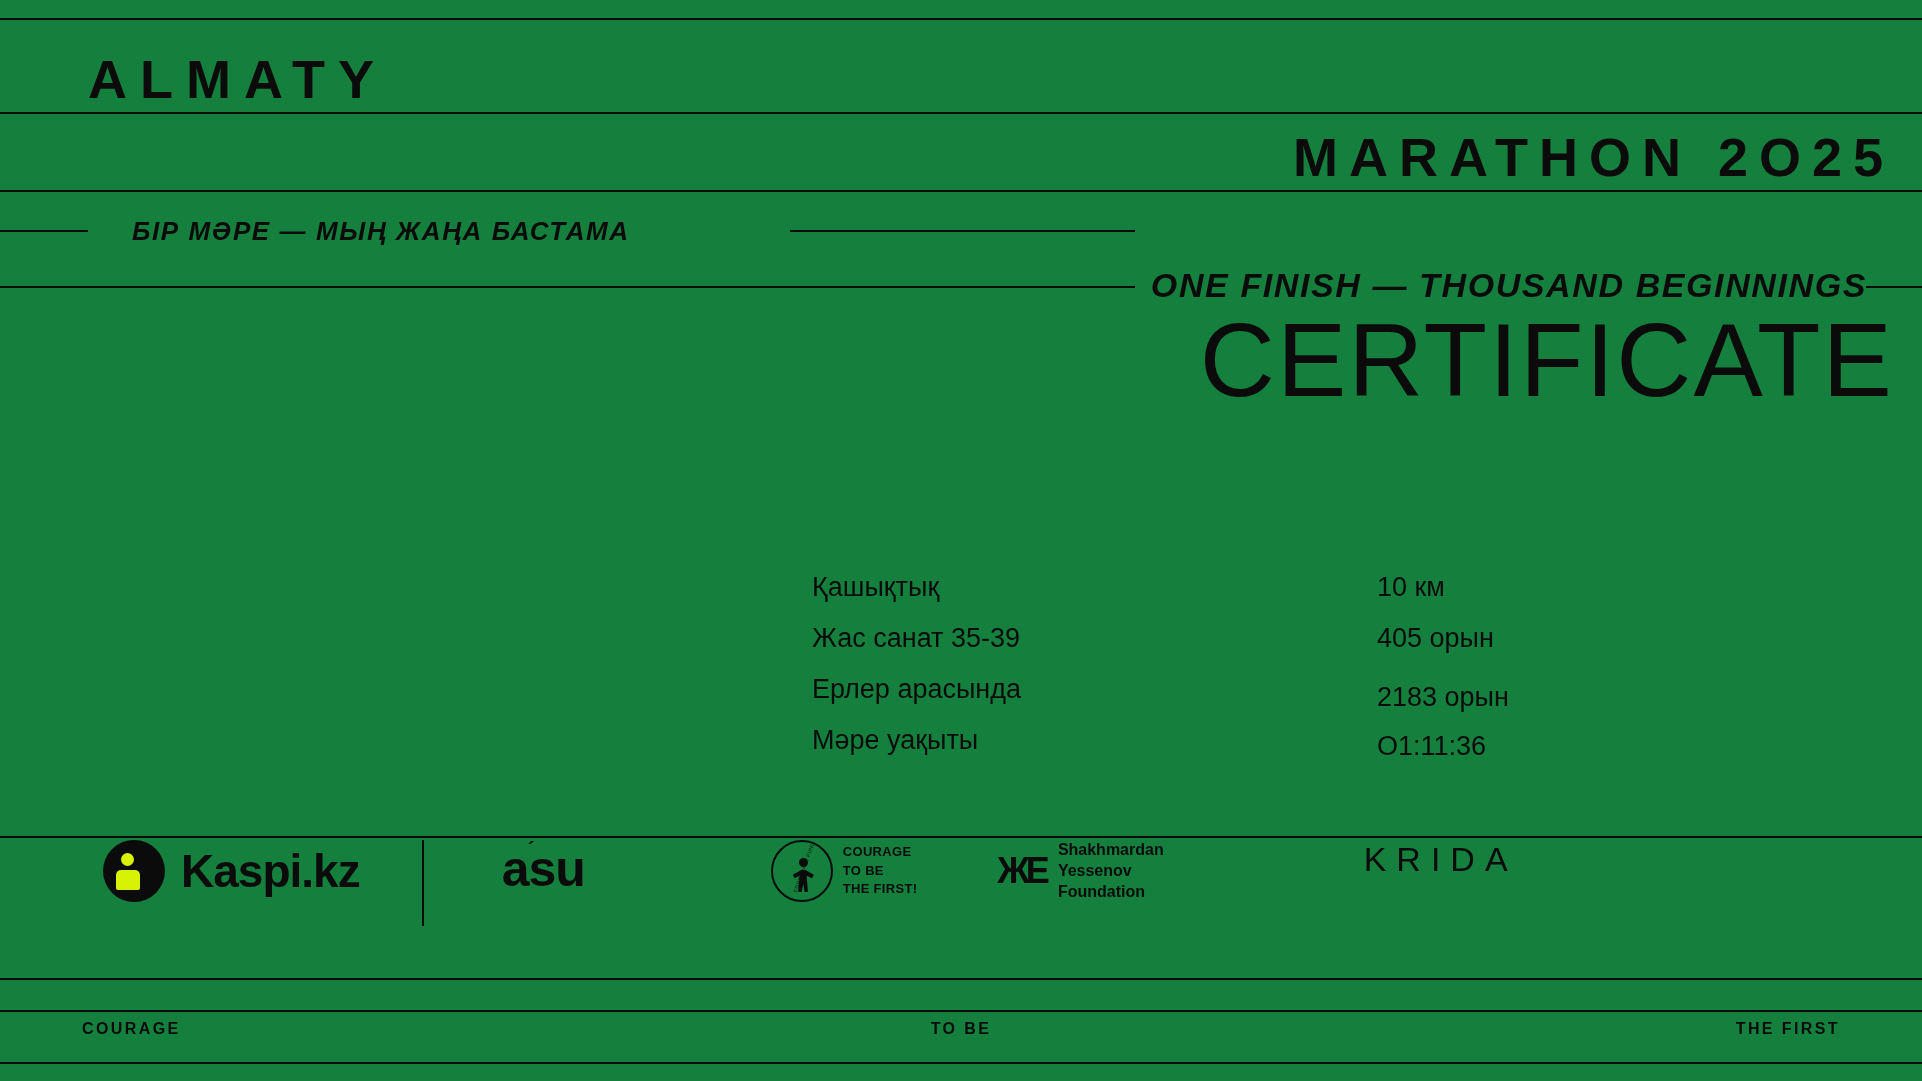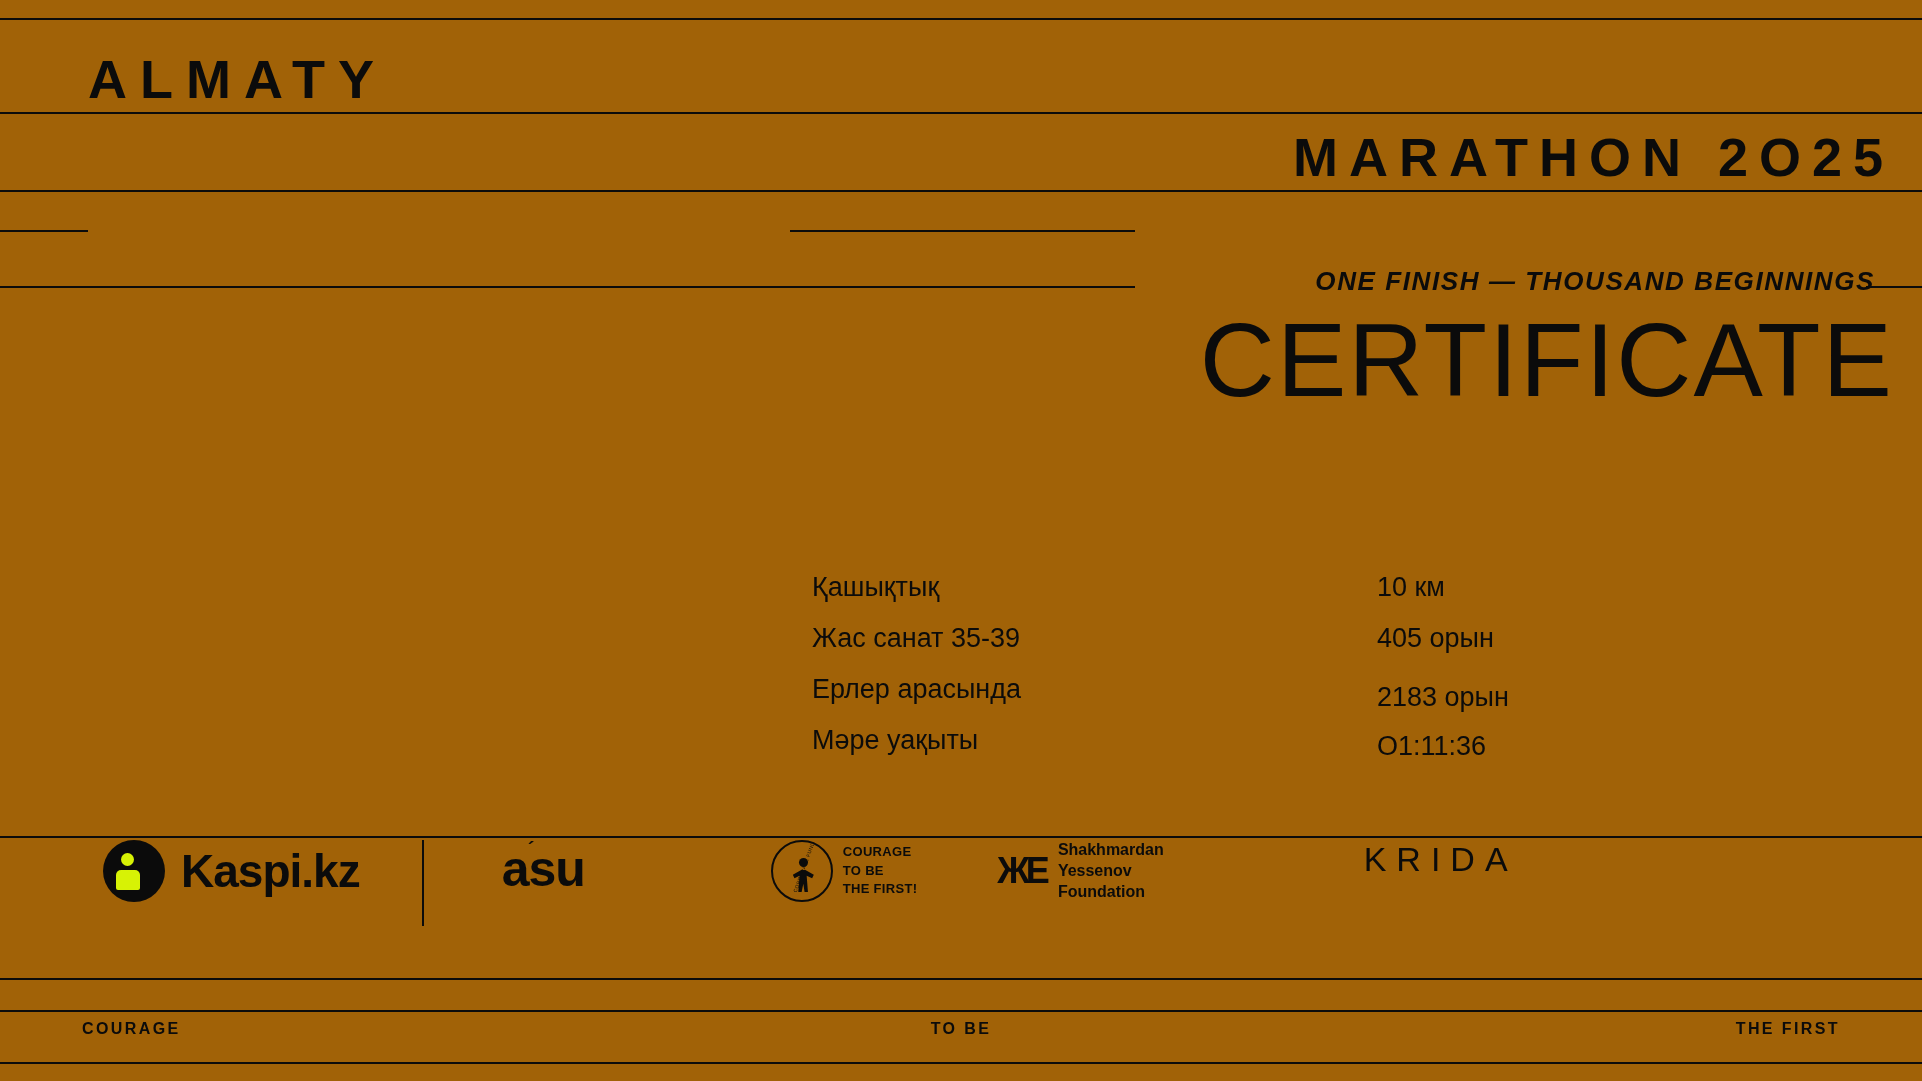--- a/index.html
+++ b/index.html
@@ -8,21 +8,21 @@
     padding: 0;
     background: #ffffff;
   }
   body {
     font-family: "Liberation Sans", sans-serif;
   }
   .certificate {
     position: relative;
     width: 1922px;
     height: 1081px;
-    background: #a16207;
+    background: #15803d;
     overflow: hidden;
   }
 
   
   .rule {
     position: absolute;
     left: 0;
     width: 100%;
     height: 2px;
     background: #0b0b0b;
@@ -59,23 +59,23 @@
     left: 132px;
     top: 216px;
     font-size: 26px;
     font-style: italic;
     font-weight: 700;
     letter-spacing: 1.6px;
     color: #0b0b0b;
   }
   .slogan-en {
     position: absolute;
-    right: 47px;
+    right: 55px;
     top: 266px;
-    font-size: 26px;
+    font-size: 34px;
     font-style: italic;
     font-weight: 700;
     letter-spacing: 1.6px;
     color: #0b0b0b;
     text-align: right;
   }
 
   
   .cert-title {
     position: absolute;
@@ -278,20 +278,21 @@
   <div class="rule-seg" style="left:790px;width:345px;top:230px"></div>
   <div class="rule-seg" style="left:0;width:1135px;top:286px"></div>
   <div class="rule-seg" style="right:0;width:56px;top:286px"></div>
   <div class="rule" style="top:836px"></div>
   <div class="rule" style="top:978px"></div>
   <div class="rule" style="top:1010px"></div>
   <div class="rule" style="top:1062px"></div>
 
   <div class="almaty">ALMATY</div>
   <div class="marathon">MARATHON 2O25</div>
+  <div class="slogan-kz">БІР МӘРЕ — МЫҢ ЖАҢА БАСТАМА</div>
   <div class="slogan-en">ONE FINISH — THOUSAND BEGINNINGS</div>
 
   <div class="cert-title">CERTIFICATE</div>
 
 
   <div class="details">
     <div class="detail-row r0">
       <span class="detail-label">Қашықтық</span>
       <span class="detail-value">10 км</span>
     </div>

